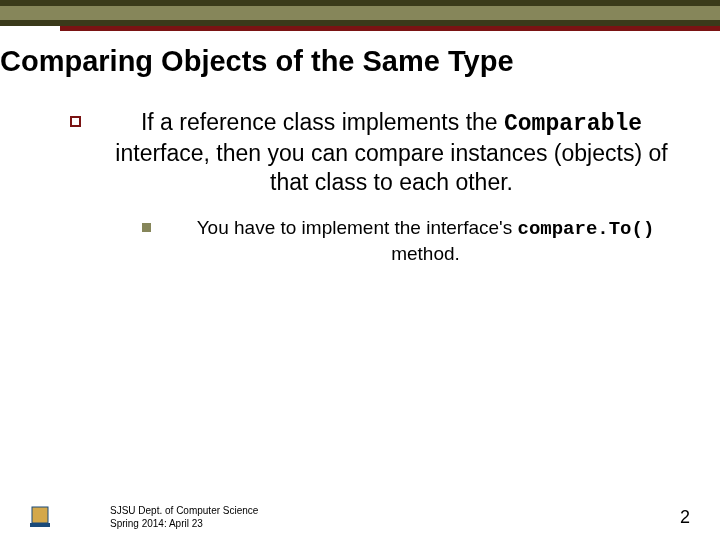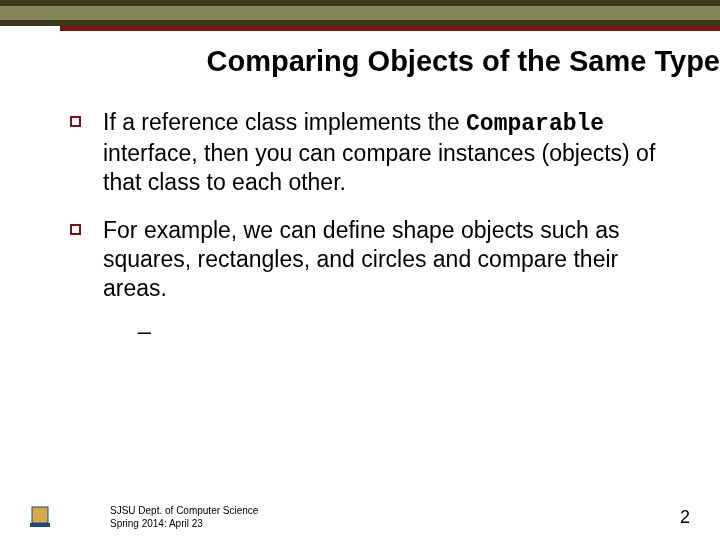--- a/index.html
+++ b/index.html
@@ -15,27 +15,28 @@
     width: 100%;
   }
   .stripe-dark1 { height: 6px; background: #3a3a1a; }
   .stripe-olive { height: 14px; background: #86865a; }
   .stripe-dark2 { height: 6px; background: #3a3a1a; }
   .stripe-red { height: 5px; background: #7a1313; margin-left: 60px; }
 
   .title {
     font-size: 29px;
     color: #000;
-    text-align: right;
+    text-align: left;
     margin-top: 14px;
   }
   .content {
     margin-top: 30px;
     padding-left: 70px;
     padding-right: 40px;
+    text-align: center;
   }
   .bullet-row {
     display: flex;
     align-items: flex-start;
     margin-bottom: 20px;
   }
   .bullet-square {
     width: 11px;
     height: 11px;
     border: 2px solid #7a1313;
@@ -117,28 +118,27 @@
 
 <div class="content">
 
   <div class="bullet-row">
     <div class="bullet-square"></div>
     <div class="bullet-text">
       <span>If a reference class implements the </span><span class="mono">Comparable</span><span> interface, then you can compare instances (objects) of that class to each other.</span>
     </div>
   </div>
 
-
-  <div class="bullet-row">
-    <div class="bullet-square"></div>
-    <div class="bullet-text">
-      <span>For example, we can define shape objects such as squares, rectangles, and circles and compare their areas.</span>
-      <div class="dash">_</div>
+  <div class="sub-row">
+    <div class="sub-square"></div>
+    <div class="sub-text">
+      <span>You have to implement the interface's </span><span class="mono">compare.To()</span><span> method.</span>
     </div>
   </div>
+
 
 </div>
 
 <div class="footer">
   <div class="logo">
     <svg viewBox="0 0 24 24">
         <rect x="4" y="2" width="16" height="16" fill="#d4a84b" stroke="#1a4a7a" stroke-width="1"></rect>
         <rect x="2" y="18" width="20" height="4" fill="#1a4a7a"></rect>
       </svg>
   </div>

